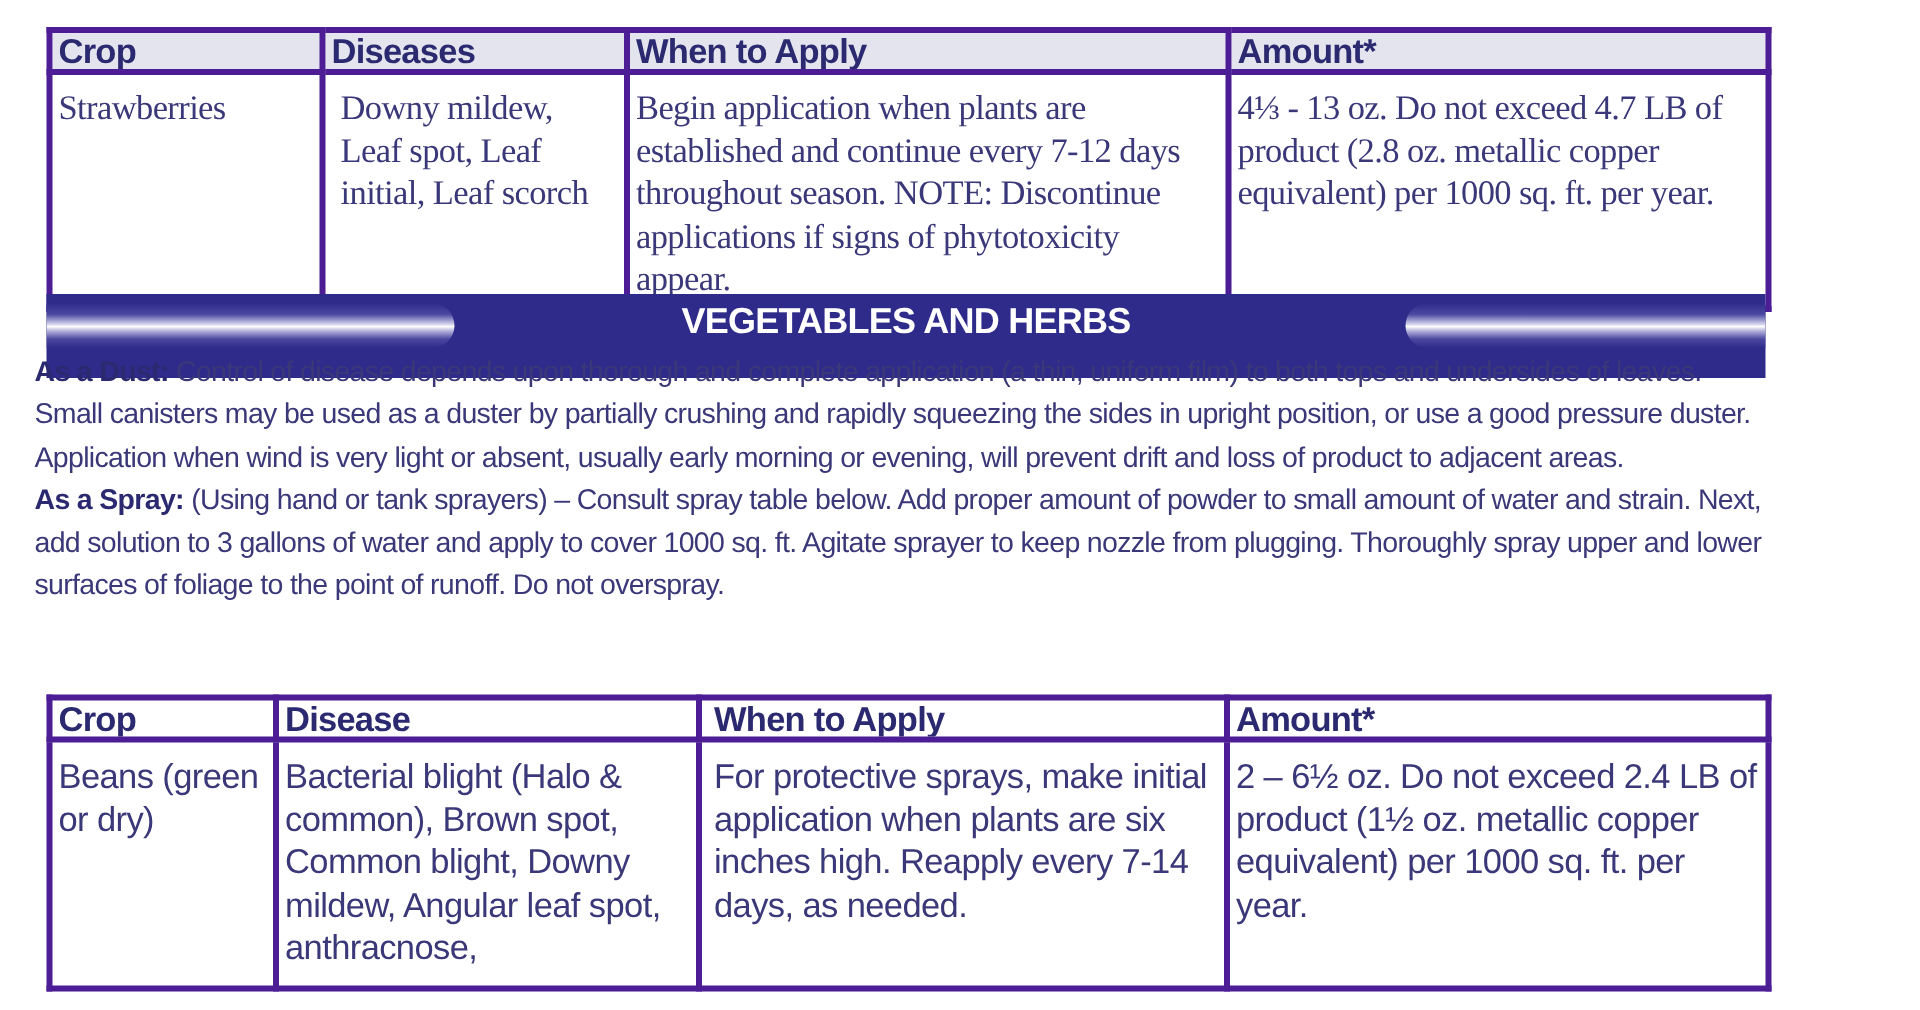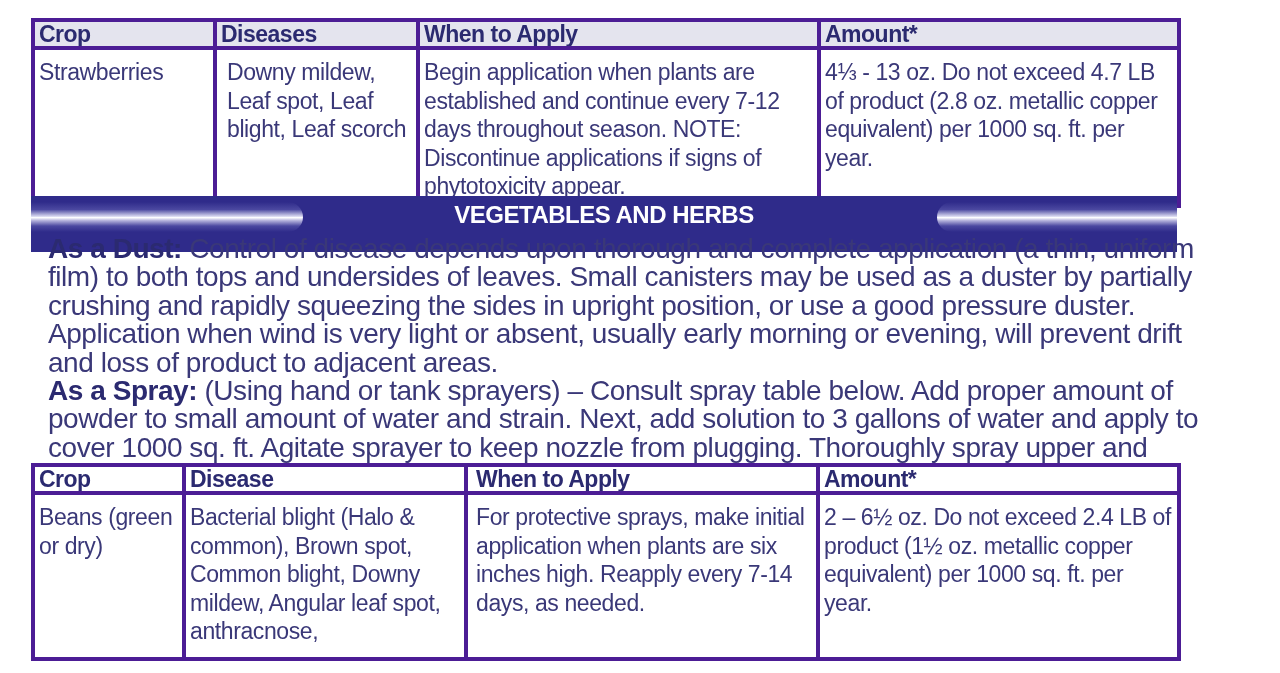--- a/index.html
+++ b/index.html
@@ -31,21 +31,21 @@
       color: #2b2a70;
     }
     .tbl td {
       font-size: 23px;
       line-height: 28.5px;
       letter-spacing: -0.4px;
       color: #3a3878;
     }
     #top-table { left: 31px; top: 18px; width: 1146px; }
     #top-table th { background: #e4e4ee; }
-    #top-table tr.body-row td { height: 146px; padding-top: 8px; }
+    #top-table tr.body-row td { height: 146px; padding-top: 8px; font-family: Liberation Serif, serif; }
     #bottom-table { left: 31px; top: 463px; width: 1146px; }
     #bottom-table th { background: #ffffff; }
     #bottom-table tr.body-row td { height: 154px; padding-top: 8px; }
 
     
     .banner {
       position: absolute; left: 31px; top: 196px; width: 1146px; height: 56px;
       background: #2f2b8a;
       overflow: hidden;
     }
@@ -57,22 +57,22 @@
     .banner .stripe.left { left: 0; width: 272px; border-radius: 0 18px 18px 0; }
     .banner .stripe.right { right: 0; width: 240px; border-radius: 18px 0 0 18px; }
     .banner .title {
       position: absolute; left: 0; right: 0; top: 4px;
       text-align: center; color: #ffffff; font-weight: bold;
       font-size: 24px; line-height: 30px; letter-spacing: -0.5px;
     }
 
     
     .paras {
-      position: absolute; left: 48px; top: 235px; width: 1160px;
-      font-size: 28px; line-height: 28.4px; letter-spacing: -0.45px;
+      position: absolute; left: 23px; top: 235px; width: 1160px;
+      font-size: 19px; line-height: 28.4px; letter-spacing: -0.45px;
       color: #3a3878;
     }
     .paras p { margin: 0; }
     .paras b { color: #2b2a70; }
   </style>
 </head>
 <body>
 
 <table id="top-table" class="tbl">
   <colgroup>
@@ -83,21 +83,21 @@
   </colgroup>
   <tbody>
       <tr>
     <th>Crop</th>
     <th>Diseases</th>
     <th>When to Apply</th>
     <th>Amount*</th>
   </tr>
   <tr class="body-row">
     <td>Strawberries</td>
-    <td style="padding-left:10px">Downy mildew, Leaf spot, Leaf blight, Leaf scorch</td>
+    <td style="padding-left:10px">Downy mildew, Leaf spot, Leaf initial, Leaf scorch</td>
     <td>Begin application when plants are established and continue every 7-12 days throughout season. NOTE: Discontinue applications if signs of phytotoxicity appear.</td>
     <td>4⅓ - 13 oz. Do not exceed 4.7 LB of product (2.8 oz. metallic copper equivalent) per 1000 sq. ft. per year.</td>
   </tr>
 </tbody>
   </table>
 
 <div class="banner">
   <div class="stripe left"></div>
   <div class="stripe right"></div>
   <div class="title">VEGETABLES AND HERBS</div>

